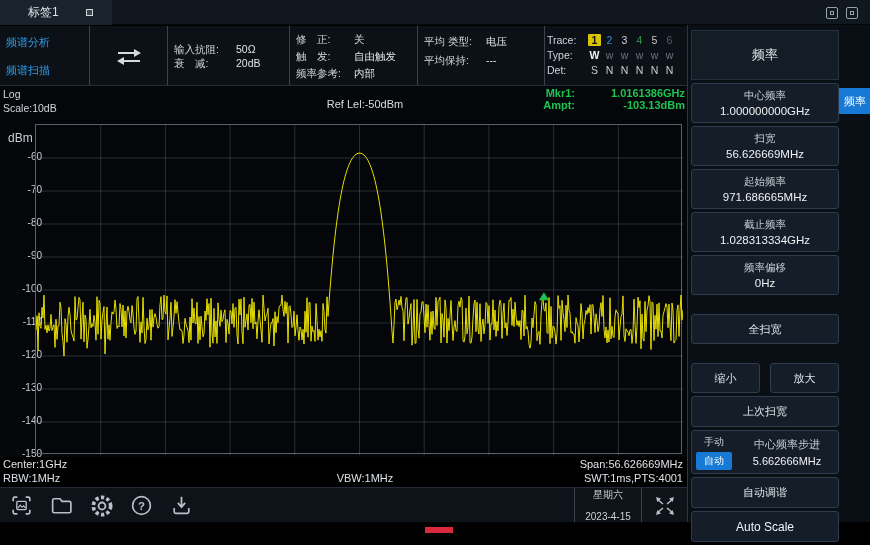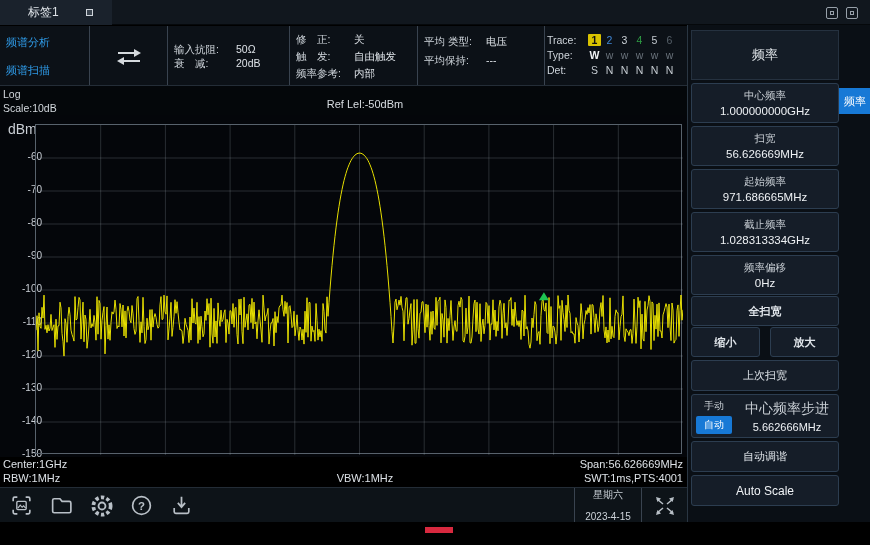--- a/index.html
+++ b/index.html
@@ -39,21 +39,21 @@
   .disp { position:absolute; top:85px; left:0; width:687px; height:30px; background:#04070a; border-top:1px solid #242d37; }
   .logscale { position:absolute; left:3px; top:2px; font-size:10.5px; color:#d2d7dc; line-height:1.3; }
   .reflev { position:absolute; left:43px; top:12px; width:644px; text-align:center; font-size:11px; color:#d8dde2; }
   .mkr { position:absolute; right:2px; top:1px; color:#1ec352; font-size:11px; font-weight:bold; }
   .mkr-row { display:flex; justify-content:flex-end; }
   .mkr-row .ml { margin-right:10px; }
   .mkr-row .mv { width:100px; text-align:right; }
 
   
   .plot-region { position:absolute; top:115px; left:0; width:687px; height:342px; background:#04060a; }
-  .y-unit { position:absolute; left:8px; top:6px; font-size:14px; color:#c9ced4; }
+  .y-unit { position:absolute; left:8px; top:16px; font-size:12px; color:#c9ced4; }
   .ytick { position:absolute; left:0; width:42px; text-align:right; font-size:10px; color:#c9ced4; }
   .plotbox { position:absolute; left:35px; top:9px; width:647px; height:330px; border:1px solid #58626c; }
 
   
   .status { position:absolute; top:457px; left:0; width:687px; height:30px; font-size:11px; color:#dce1e6; }
   .st-l1 { position:absolute; top:1px; left:3px; }
   .st-r1 { position:absolute; top:1px; right:4px; }
   .st-l2 { position:absolute; top:15px; left:3px; }
   .st-c2 { position:absolute; top:15px; left:43px; width:644px; text-align:center; }
   .st-r2 { position:absolute; top:15px; right:4px; }
@@ -68,28 +68,28 @@
   .bottom-strip { position:absolute; top:522px; left:0; width:870px; height:23px; background:#000; }
   .red-bar { position:absolute; left:425px; top:5px; width:28px; height:6px; background:#d8293f; }
 
   
   .rpanel { position:absolute; left:687px; top:25px; width:183px; height:497px; background:#0a0f15; border-left:1px solid #2a3642; }
   .rcol { position:absolute; left:3px; top:5px; width:148px; }
   .phead { height:50px; background:#141c26; border:1px solid #25313f; display:flex; align-items:center; justify-content:center; color:#e2e7eb; font-size:13px; }
   .pbtn { margin-top:3px; height:40px; background:#151d28; border:1px solid #2c3d50; border-radius:3px; display:flex; flex-direction:column; align-items:center; justify-content:center; gap:2px; }
   .pbtn .lbl { font-size:10.5px; color:#c9cfd5; }
   .pbtn .val { font-size:11.5px; color:#eef1f4; }
-  .prow { margin-top:1px; display:flex; gap:10px;font-weight:bold; }
+  .prow { margin-top:19px; display:flex; gap:10px; }
   .sbtn { flex:1; height:30px; background:#151d28; border:1px solid #2c3d50; border-radius:3px; display:flex; align-items:center; justify-content:center; font-size:11px; color:#dfe4e9; }
   .steprow { margin-top:3px; height:44px; background:#151d28; border:1px solid #2c3d50; border-radius:3px; display:flex; }
   .stepleft { width:44px; display:flex; flex-direction:column; align-items:center; justify-content:center; gap:3px; }
   .stepleft .man { font-size:10px; color:#c9cfd5; }
   .autochip { background:#1779d6; color:#fff; font-size:10px; padding:2px 8px; border-radius:2px; }
   .stepright { flex:1; display:flex; flex-direction:column; align-items:center; justify-content:center; gap:3px; }
-  .stepright .lbl { font-size:14px; color:#c9cfd5; }
+  .stepright .lbl { font-size:11px; color:#c9cfd5; }
   .stepright .val { font-size:11px; color:#eef1f4; }
   .onebtn { margin-top:3px; height:31px; background:#151d28; border:1px solid #2c3d50; border-radius:3px; display:flex; align-items:center; justify-content:center; font-size:11px; color:#dfe4e9; }
   .onebtn.latin { font-size:12px; color:#f0f3f6; }
   .side-tab { position:absolute; left:151px; top:63px; width:32px; height:26px; background:#1779d6; color:#fff; font-size:11px; display:flex; align-items:center; justify-content:center; }
   svg { display:block; }
 </style>
 </head>
 <body>
 
 <div id="app">
@@ -184,20 +184,30 @@
       </div>
     </div>
   </div>
 
   <div class="disp">
     <div class="logscale">
       <div>Log</div>
       <div>Scale:10dB</div>
     </div>
     <div class="reflev">Ref Lel:-50dBm</div>
+    <div class="mkr">
+      <div class="mkr-row">
+          <span class="ml">Mkr1:</span>
+          <span class="mv">1.0161386GHz</span>
+        </div>
+      <div class="mkr-row">
+          <span class="ml">Ampt:</span>
+          <span class="mv">-103.13dBm</span>
+        </div>
+    </div>
   </div>
 
   <div class="plot-region">
     <div class="y-unit">dBm</div>
     <div id="y-labels">
         <div class="ytick" style="top: 36px;">-60</div>
         <div class="ytick" style="top: 69px;">-70</div>
         <div class="ytick" style="top: 102px;">-80</div>
         <div class="ytick" style="top: 135px;">-90</div>
         <div class="ytick" style="top: 168px;">-100</div>

